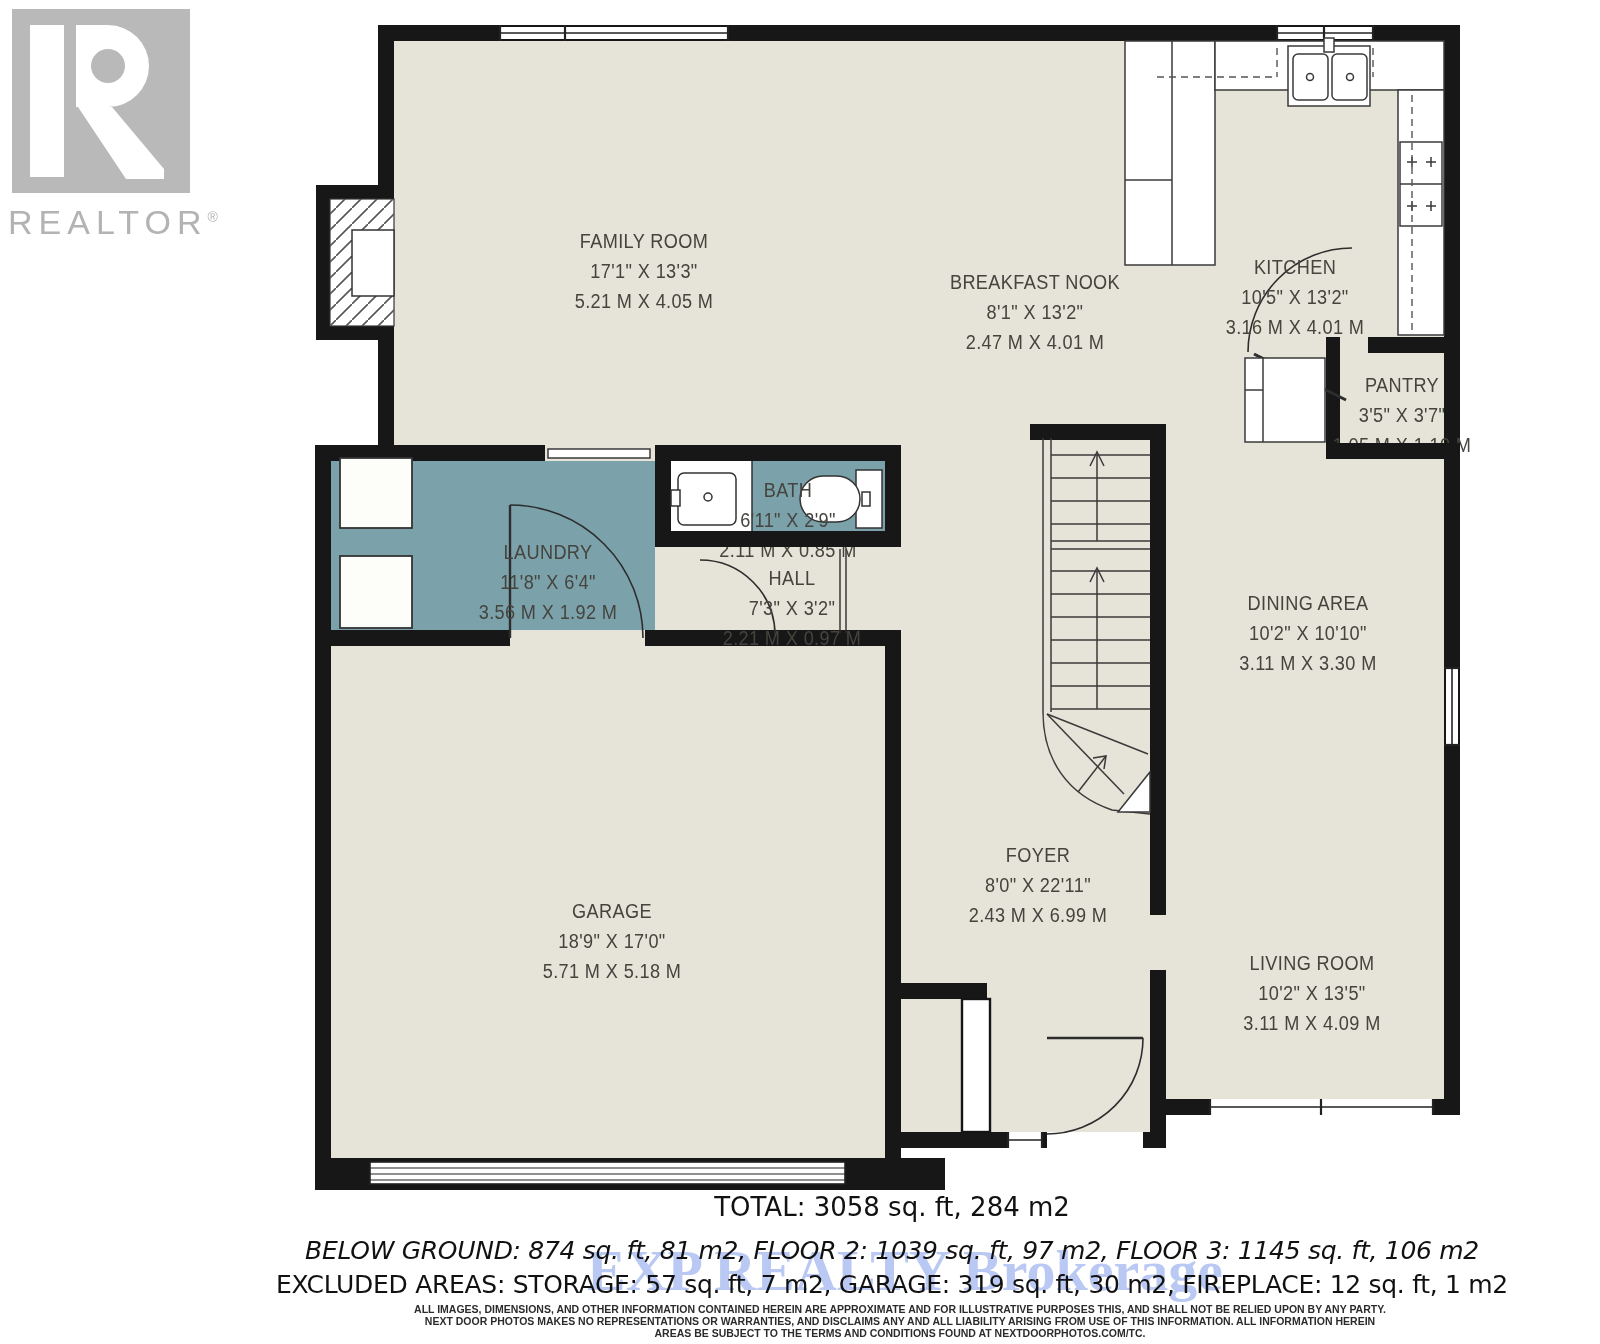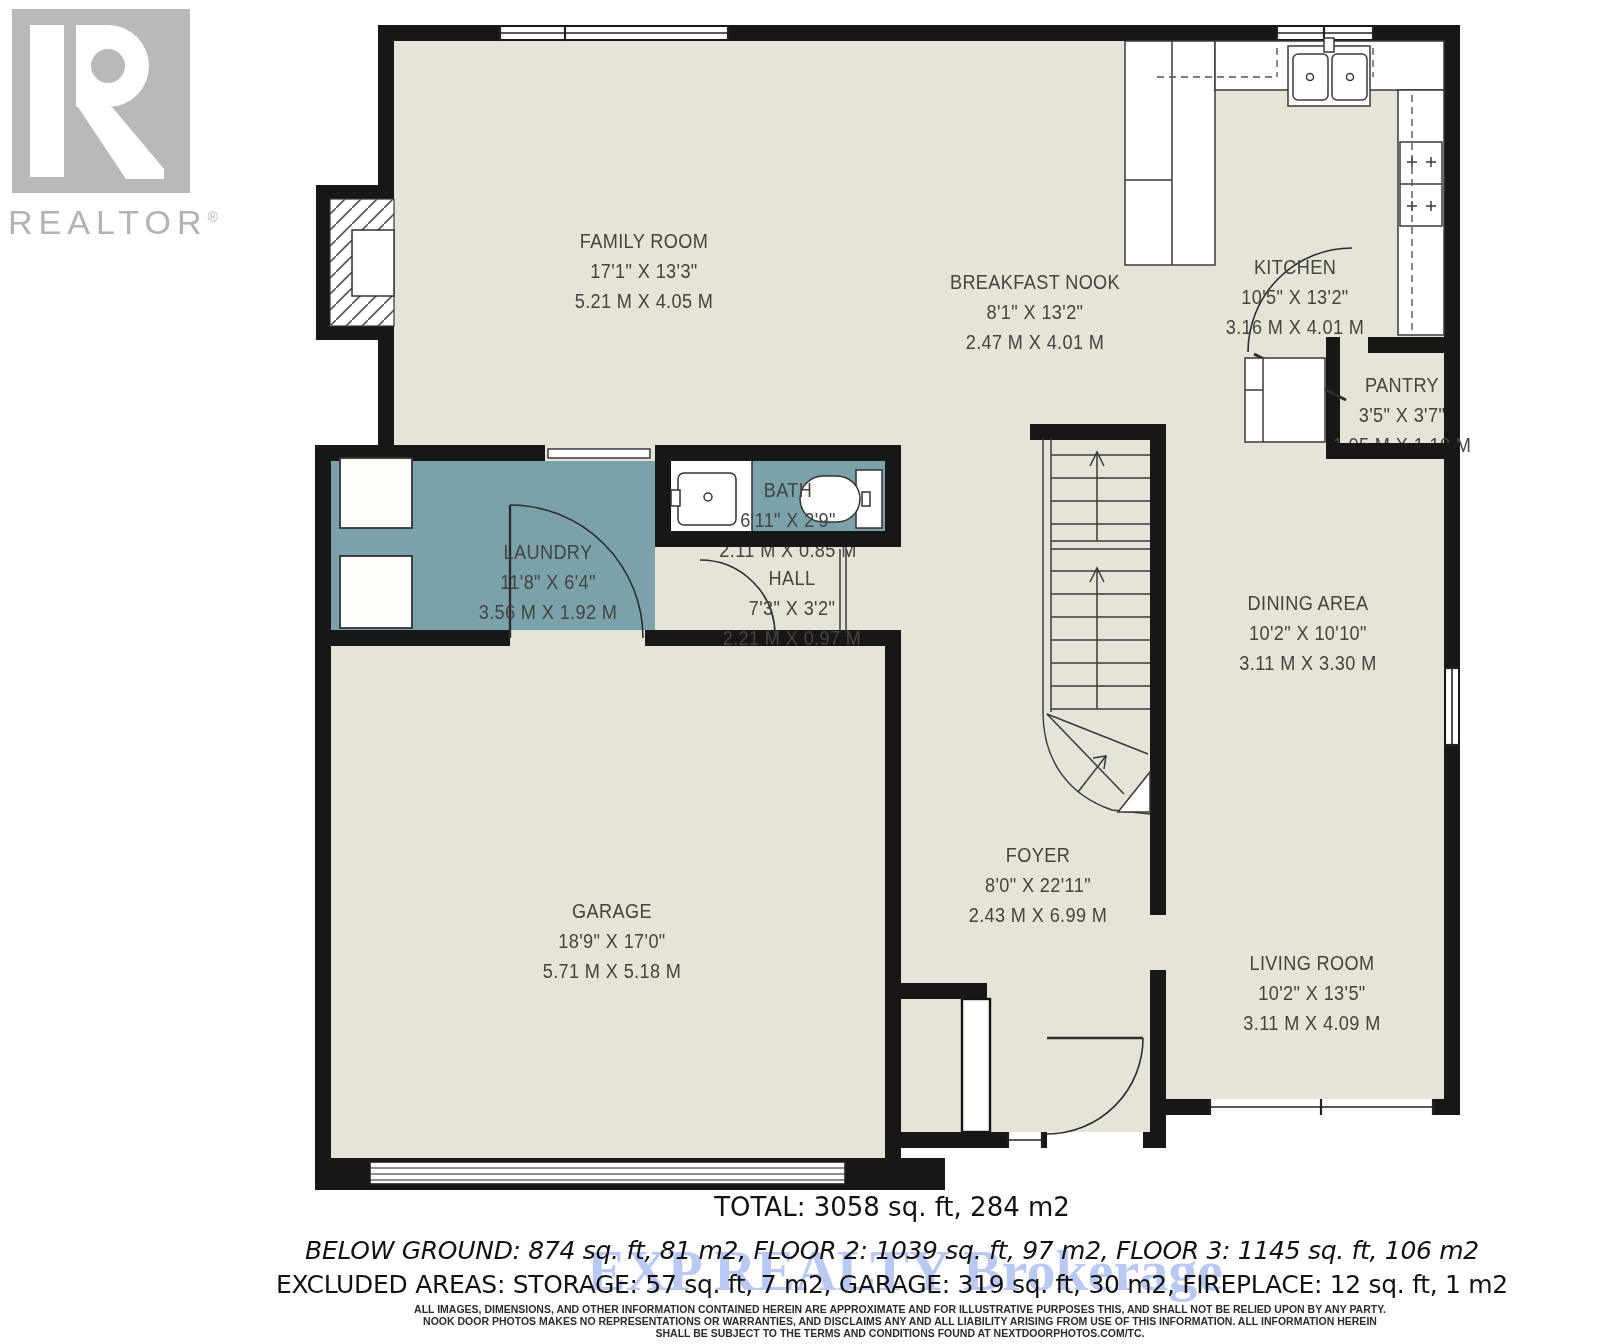--- a/index.html
+++ b/index.html
@@ -311,16 +311,16 @@
   </div>
 
   <div class="wall-overlay" style="left:655px;top:531px;width:246px;height:16px"></div>
   <div class="wall-overlay" style="left:1326px;top:443px;width:134px;height:16px"></div>
 
   <div class="watermark">EXP REALTY Brokerage</div>
   <div class="summary total">TOTAL: 3058 sq. ft, 284 m2</div>
   <div class="summary l2">BELOW GROUND: 874 sq. ft, 81 m2, FLOOR 2: 1039 sq. ft, 97 m2, FLOOR 3: 1145 sq. ft, 106 m2</div>
   <div class="summary l3">EXCLUDED AREAS: STORAGE: 57 sq. ft, 7 m2, GARAGE: 319 sq. ft, 30 m2, FIREPLACE: 12 sq. ft, 1 m2</div>
   <div class="fineprint fp1">ALL IMAGES, DIMENSIONS, AND OTHER INFORMATION CONTAINED HEREIN ARE APPROXIMATE AND FOR ILLUSTRATIVE PURPOSES THIS, AND SHALL NOT BE RELIED UPON BY ANY PARTY.</div>
-  <div class="fineprint fp2">NOOK DOOR PHOTOS MAKES NO REPRESENTATIONS OR WARRANTIES, AND DISCLAIMS ANY AND ALL LIABILITY ARISING FROM USE OF THIS INFORMATION. ALL INFORMATION HEREIN</div>
-  <div class="fineprint fp3">SHALL BE SUBJECT TO THE TERMS AND CONDITIONS FOUND AT NEXTDOORPHOTOS.COM/TC.</div>
+  <div class="fineprint fp2">NEXT DOOR PHOTOS MAKES NO REPRESENTATIONS OR WARRANTIES, AND DISCLAIMS ANY AND ALL LIABILITY ARISING FROM USE OF THIS INFORMATION. ALL INFORMATION HEREIN</div>
+  <div class="fineprint fp3">AREAS BE SUBJECT TO THE TERMS AND CONDITIONS FOUND AT NEXTDOORPHOTOS.COM/TC.</div>
 
 </div>
 
 </body></html>

